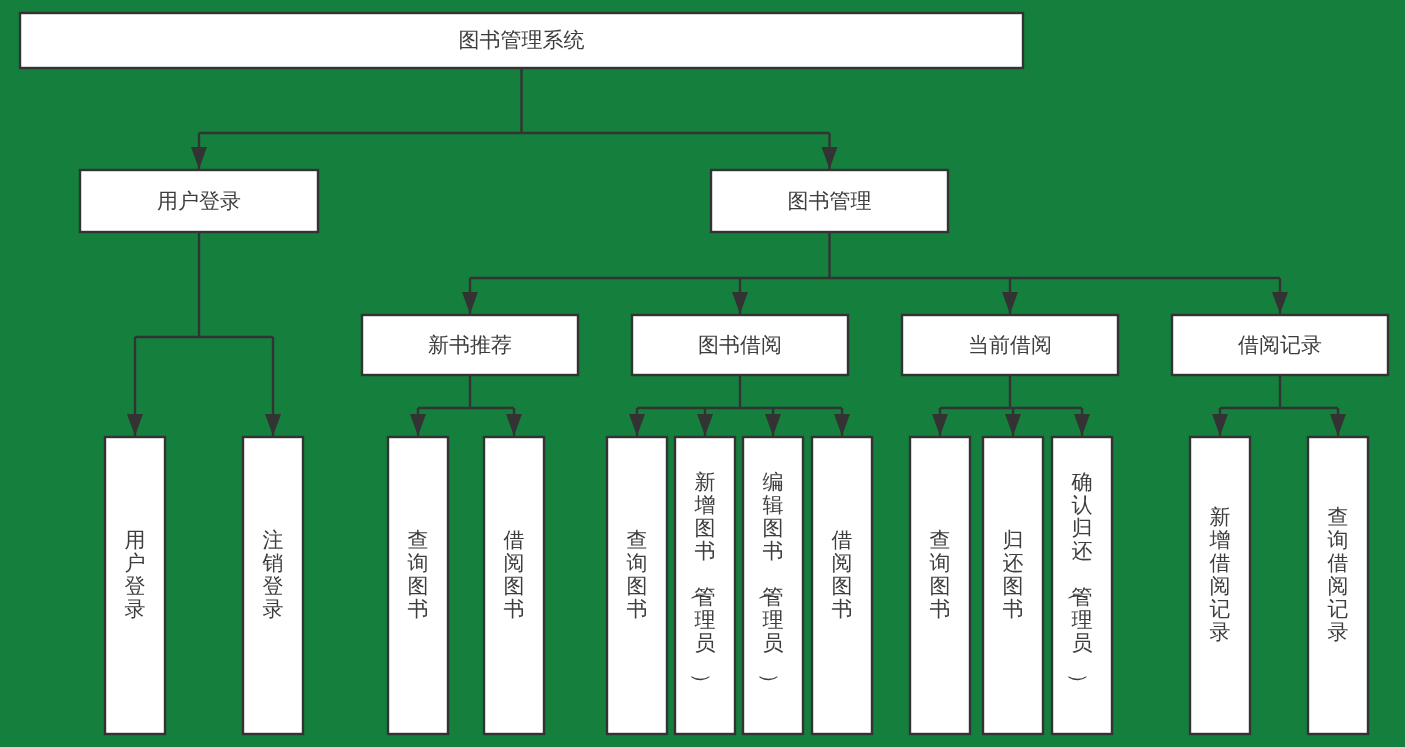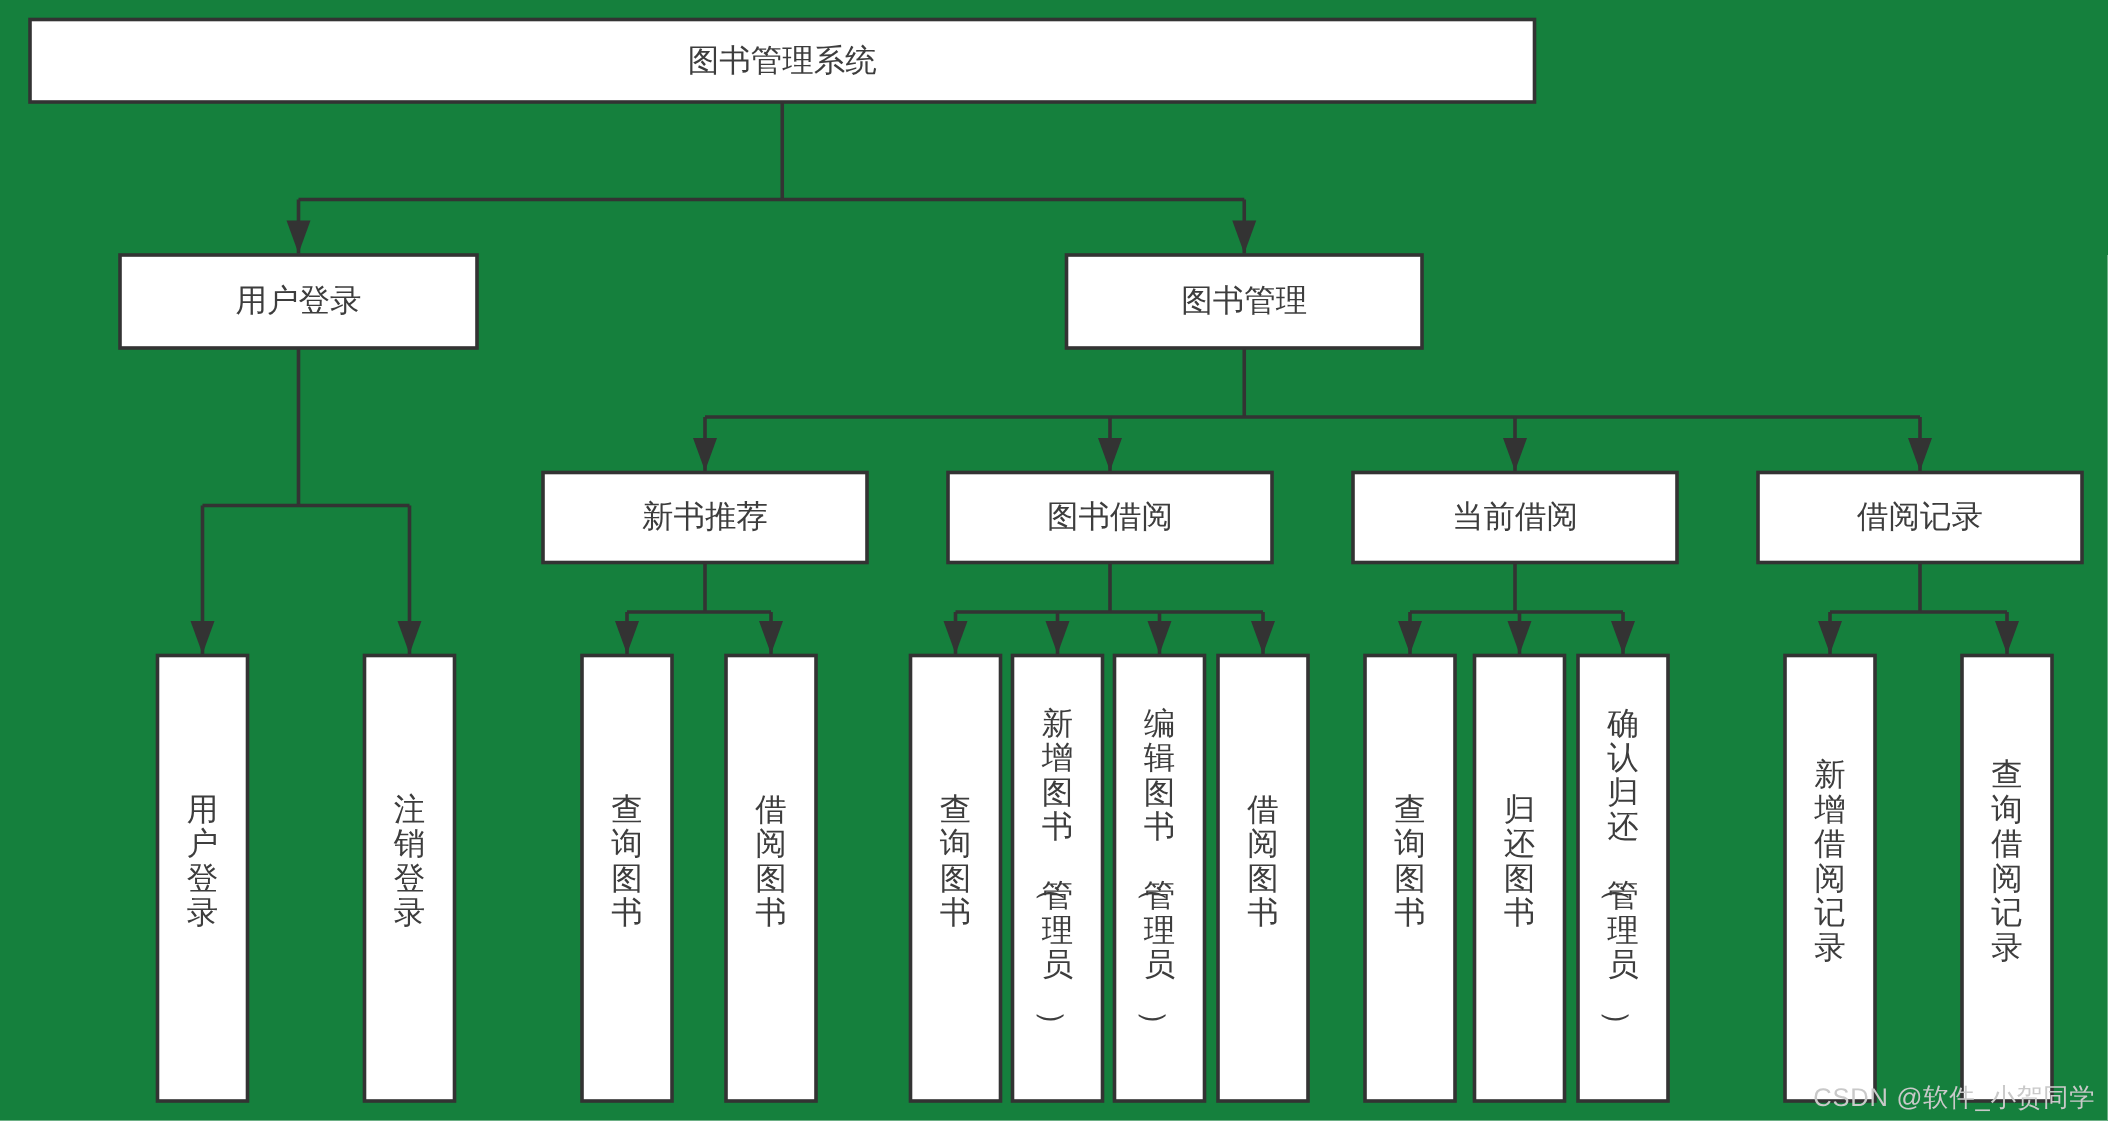--- a/index.html
+++ b/index.html
@@ -202,14 +202,13 @@
         <g>
           <rect x="1190" y="437" width="60" height="297" class="node-box"></rect>
           <text x="1220" class="node-label-v"><tspan x="1220" y="523.5">新</tspan><tspan x="1220" y="546.5">增</tspan><tspan x="1220" y="569.5">借</tspan><tspan x="1220" y="592.5">阅</tspan><tspan x="1220" y="615.5">记</tspan><tspan x="1220" y="638.5">录</tspan></text>
         </g>
         <g>
           <rect x="1308" y="437" width="60" height="297" class="node-box"></rect>
           <text x="1338" class="node-label-v"><tspan x="1338" y="523.5">查</tspan><tspan x="1338" y="546.5">询</tspan><tspan x="1338" y="569.5">借</tspan><tspan x="1338" y="592.5">阅</tspan><tspan x="1338" y="615.5">记</tspan><tspan x="1338" y="638.5">录</tspan></text>
         </g>
       </g>
   </svg>
-  <div class="watermark">CSDN @软件_小贺同学</div>
 </div>
 
 </body></html>

